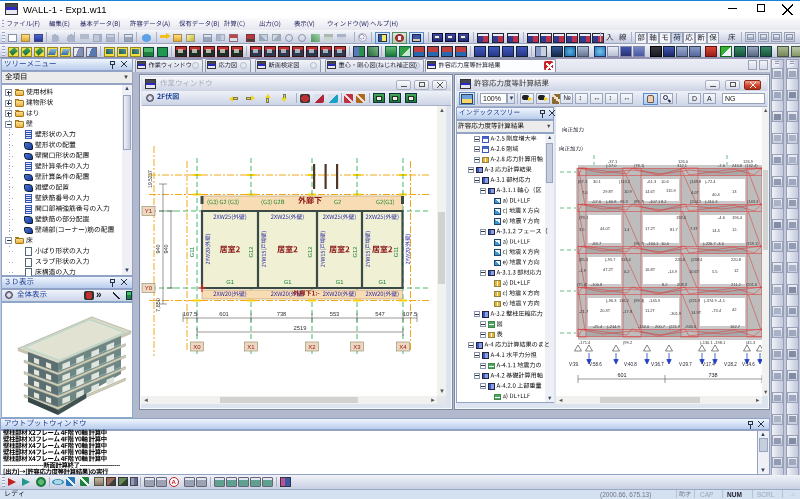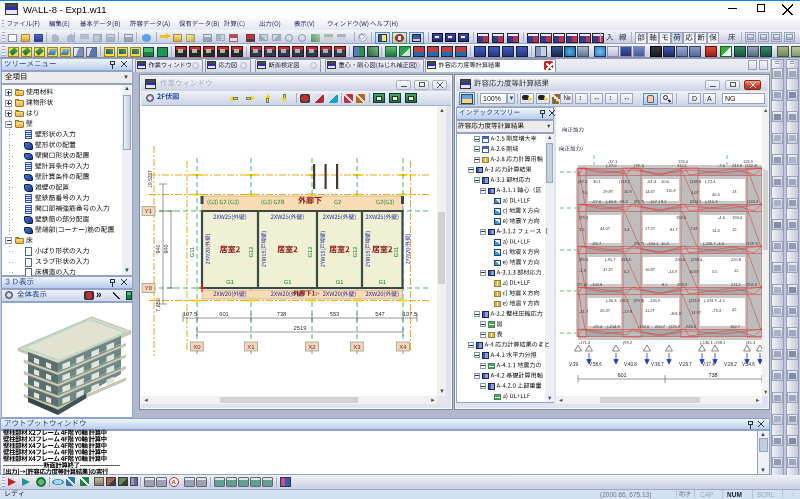--- a/index.html
+++ b/index.html
@@ -3,21 +3,21 @@
 <style>
 *{margin:0;padding:0;box-sizing:border-box;}
 html,body{width:800px;height:499px;overflow:hidden;}
 body{font-family:"Liberation Sans",sans-serif;position:relative;background:#b3b9cd;}
 .abs{position:absolute;}
 .tt{position:absolute;white-space:nowrap;}
 </style></head><body>
 
 <div class="abs" style="left:0px;top:0px;width:800px;height:18px;background:#fff;border-top:1px solid #1883d7;"></div>
 <div class="abs" style="left:5px;top:3px;width:13px;height:12px;background:linear-gradient(#47474f 35%,#2a2ac8 35% 65%,#e8e8f0 65%);border:1px solid #333;"></div>
-<div class="tt" style="left:23px;top:4px;font-size:9.5px;color:#000;">WALL-8 - Exp1.w11</div>
+<div class="tt" style="left:23px;top:4px;font-size:9.5px;color:#000;">WALL-1 - Exp1.w11</div>
 <div class="abs" style="left:728px;top:8px;width:9px;height:1px;background:#000;"></div>
 <div class="abs" style="left:757px;top:4px;width:8px;height:8px;border:1px solid #000;"></div>
 <div class="abs" style="left:782px;top:4px;width:11px;height:11px;background:linear-gradient(45deg,transparent 44%,#000 44% 52%,transparent 52%),linear-gradient(-45deg,transparent 44%,#000 44% 52%,transparent 52%);"></div>
 <div class="abs" style="left:0px;top:18px;width:800px;height:12px;background:linear-gradient(#fbfbfd,#e6e6ef);"></div>
 <div class="abs" style="left:2px;top:20px;width:2px;height:8px;background:repeating-linear-gradient(#9aa3bd 0 1px,#eef 1px 3px);"></div>
 <div class="abs" style="left:0px;top:30px;width:800px;height:14px;background:linear-gradient(#f5f6fa,#c7cde1);border-bottom:1px solid #9aa3bd;"></div>
 <div class="abs" style="left:2px;top:32px;width:3px;height:10px;background:repeating-linear-gradient(#9aa3bd 0 1px,#eef 1px 3px);"></div>
 <div class="abs" style="left:8px;top:33.5px;width:9px;height:8px;background:#fdfdfd;border:1px solid #8892a8;"></div>
 <div class="abs" style="left:21px;top:33.5px;width:9px;height:8px;background:linear-gradient(#ffe080,#e0a830);border:1px solid #a8894a;"></div>
 <div class="abs" style="left:34px;top:33.5px;width:9px;height:8px;background:linear-gradient(#4868d8,#283898);border:1px solid #447;"></div>

